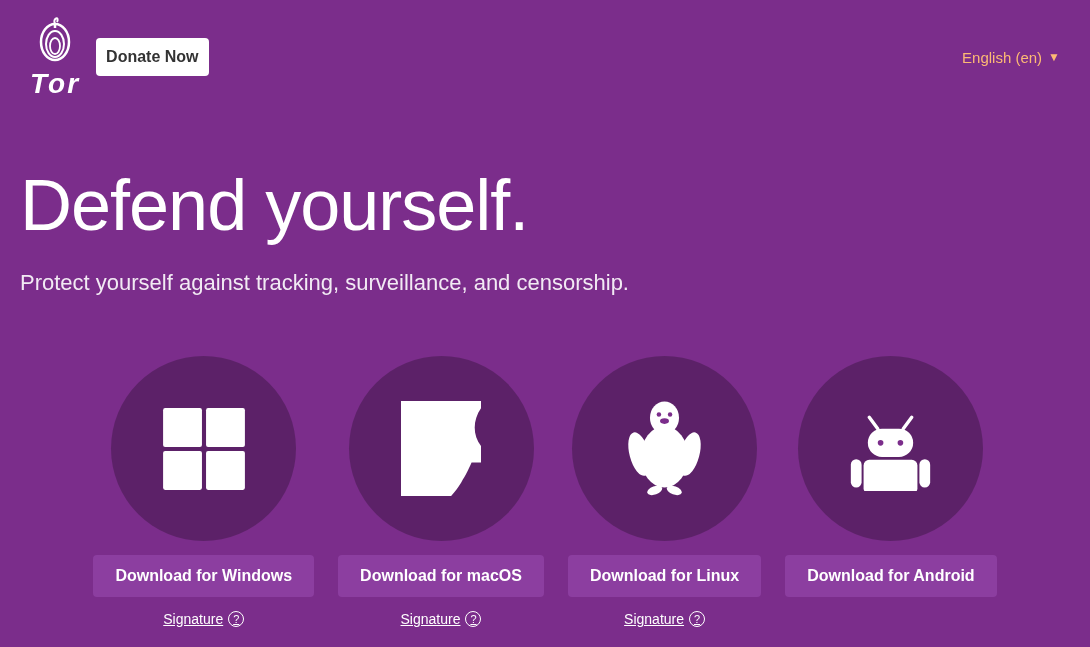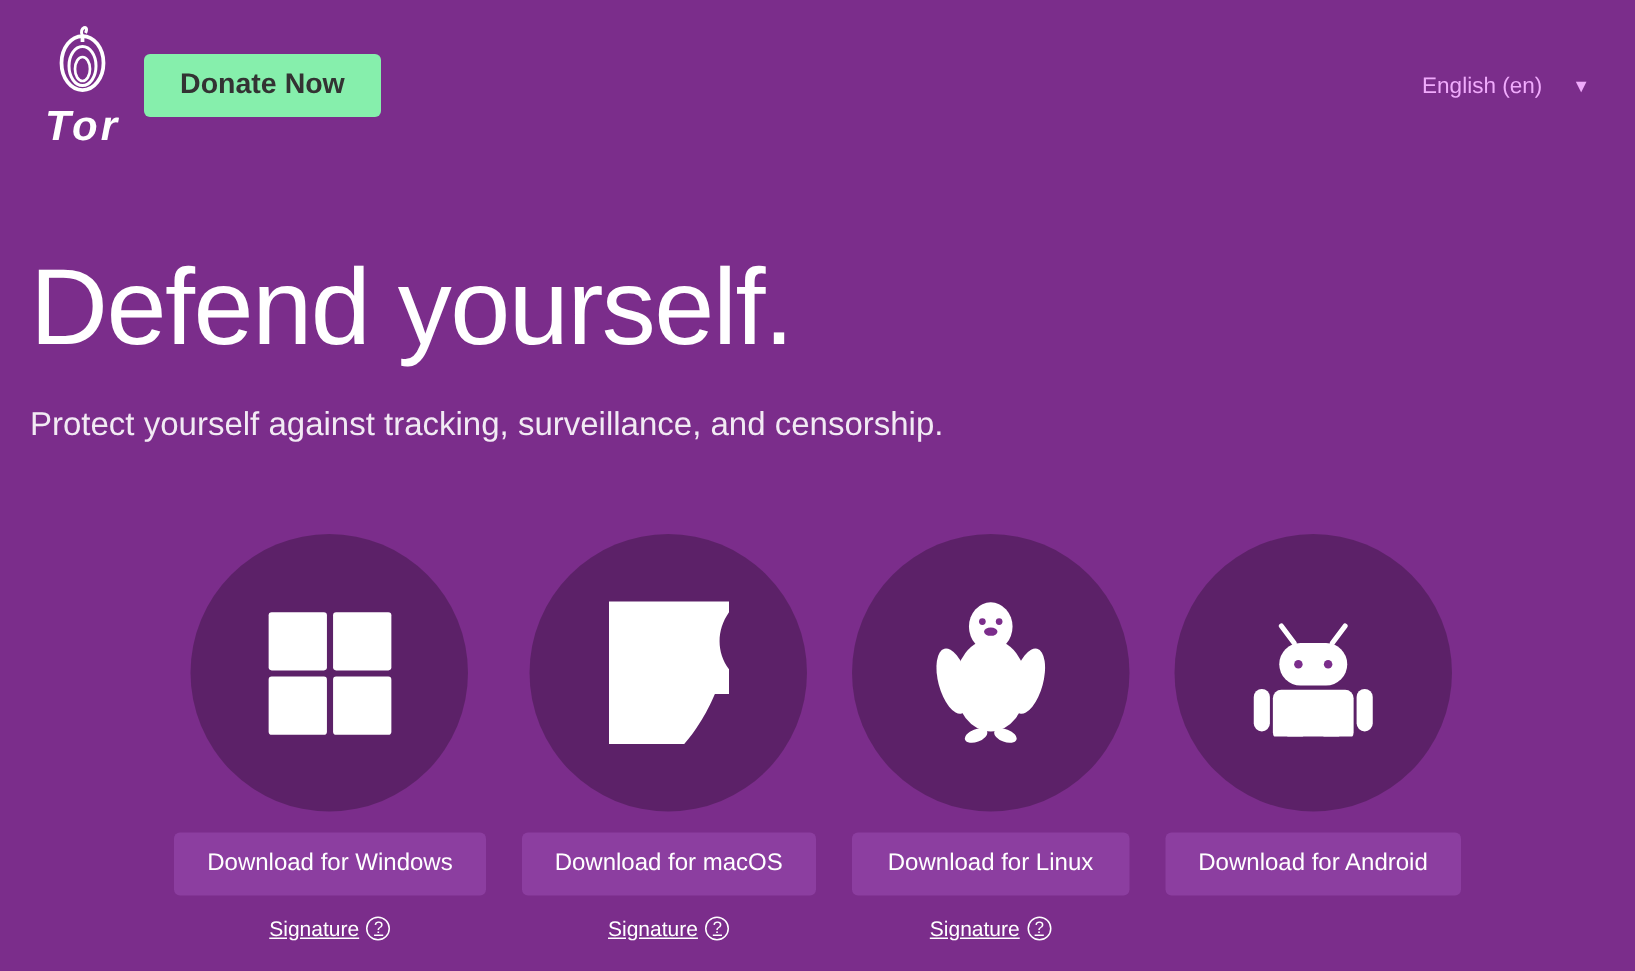--- a/index.html
+++ b/index.html
@@ -42,35 +42,35 @@
 
     .tor-logo-text {
       color: white;
       font-size: 28px;
       font-weight: bold;
       font-style: italic;
       letter-spacing: 2px;
     }
 
     .donate-btn {
-      background-color: #86efac;
+      background-color: #ffffff;
       color: #333;
       border: none;
-      padding: 10px 24px;
-      font-size: 19px;
+      padding: 10px 10px;
+      font-size: 16px;
       font-weight: bold;
       border-radius: 4px;
       cursor: pointer;
     }
 
     .lang-selector {
       display: flex;
       align-items: center;
-      gap: 20px;
-      color: #f0abfc;
+      gap: 6px;
+      color: #fdba74;
       font-size: 15px;
       cursor: pointer;
       justify-content: space-between;
     }
 
     .lang-selector .chevron {
       font-size: 12px;
     }
 
     
@@ -122,21 +122,21 @@
     .os-icon-circle svg {
       fill: white;
     }
 
     .download-btn {
       background-color: #8c3ea0;
       color: white;
       border: none;
       padding: 12px 22px;
       font-size: 16px;
-      font-weight: 400;
+      font-weight: 700;
       border-radius: 4px;
       cursor: pointer;
       width: 100%;
       min-width: 185px;
     }
 
     .signature-link {
       color: white;
       font-size: 14px;
       text-decoration: underline;

